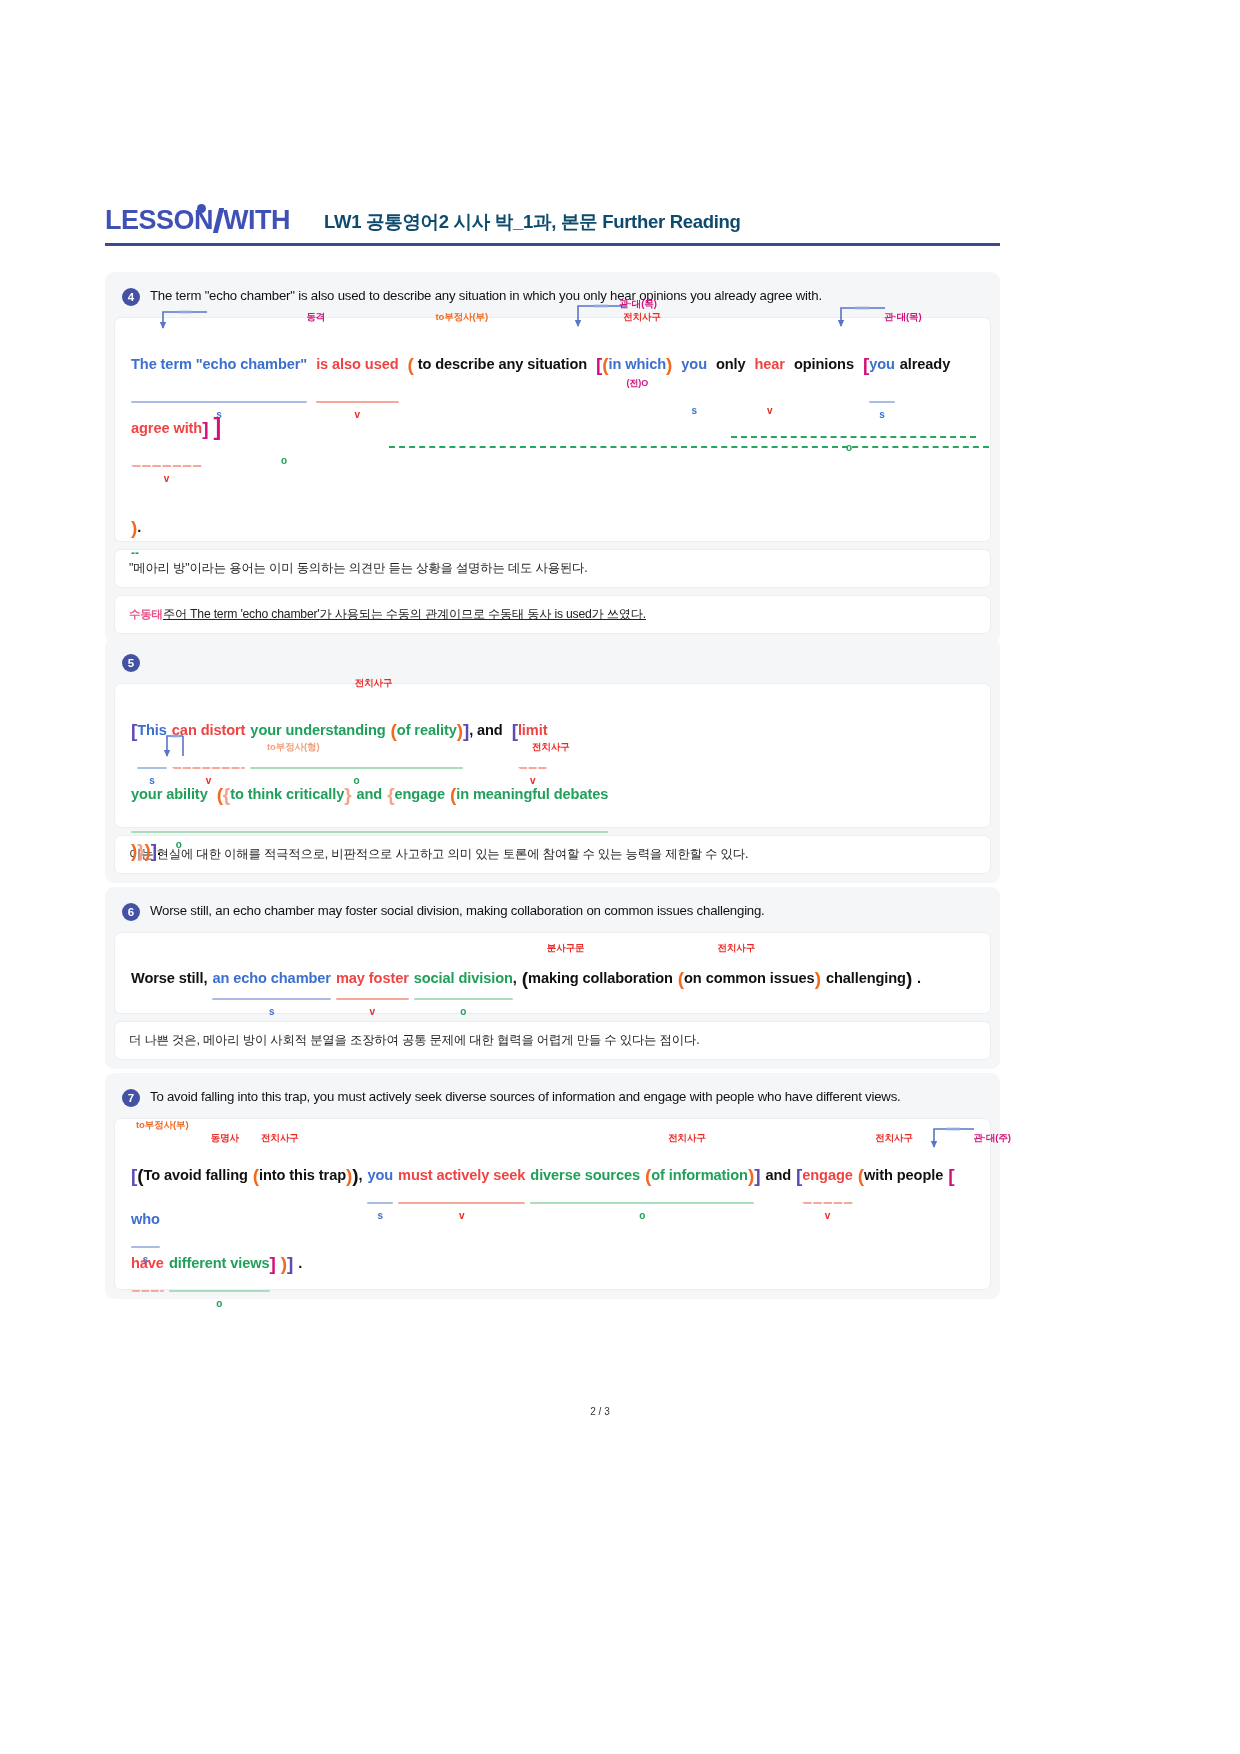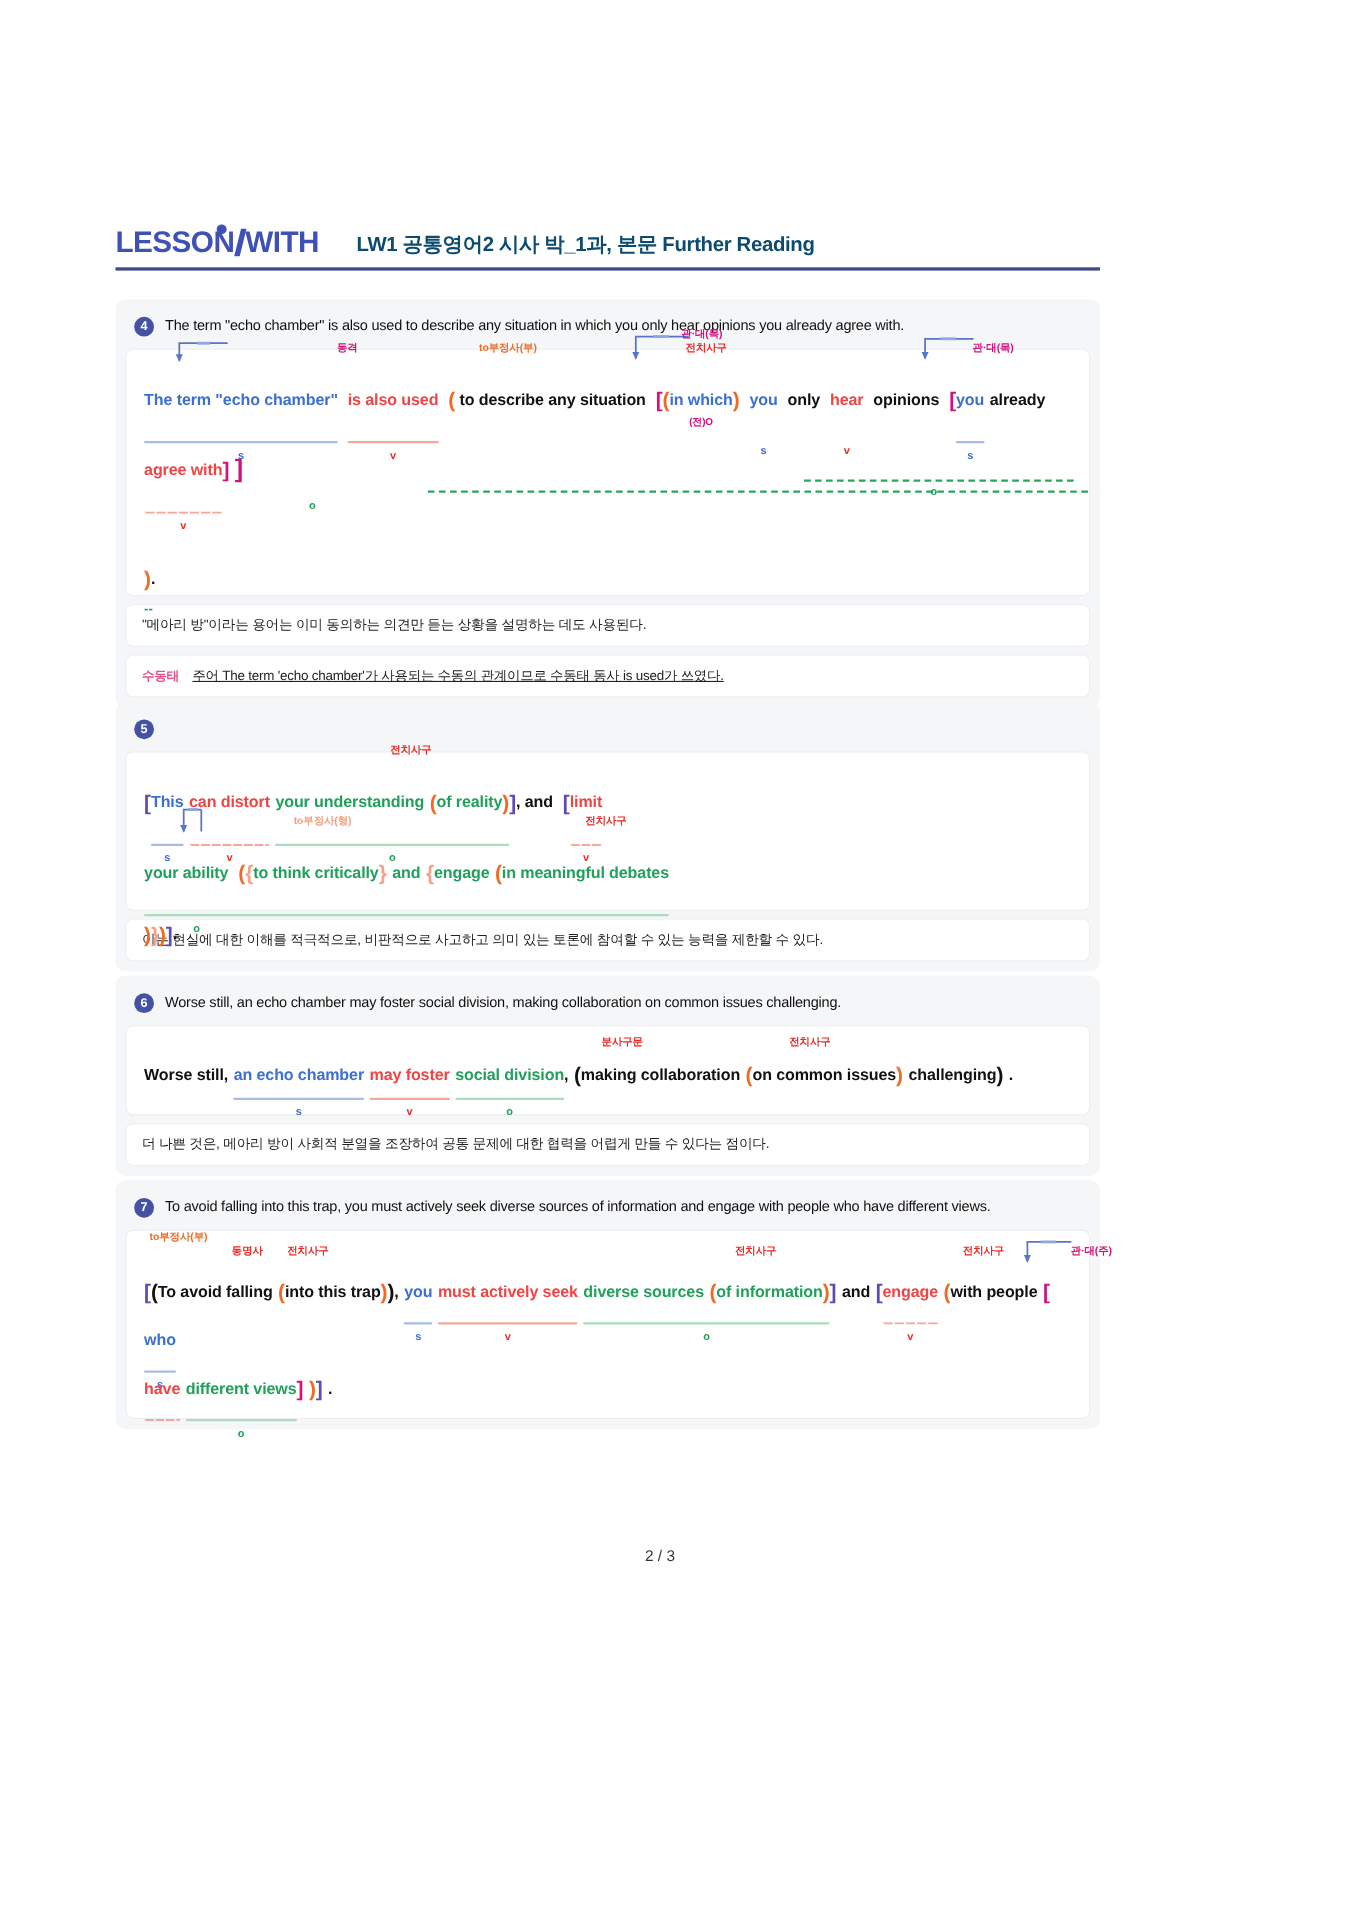--- a/index.html
+++ b/index.html
@@ -65,21 +65,21 @@
   .panel{
     background:#ffffff;border-radius:7px;border:1px solid #eceef1;
     box-sizing:border-box;padding:14px 16px;
   }
   .trans{
     background:#ffffff;border-radius:7px;border:1px solid #eceef1;
     box-sizing:border-box;padding:10px 14px;margin-top:7px;
     font-size:12.4px;color:#222;letter-spacing:-0.2px;
   }
   .note{
-    display:flex;align-items:center;gap:12px;
+    display:flex;align-items:center;
   }
   .note .tag{color:#e8518a;font-size:11.5px;font-weight:600;flex:0 0 auto;}
   .note .body{font-size:12.2px;color:#222;letter-spacing:-0.2px;text-decoration:underline;}
 
   
   .an{
     font-family:"Liberation Sans","DejaVu Sans",sans-serif;
     font-size:14.6px;font-weight:700;line-height:64px;
     white-space:normal;letter-spacing:-0.1px;
   }
@@ -139,21 +139,21 @@
 
   
   .conn{
     position:absolute;height:20px;pointer-events:none;
   }
   .conn svg{display:block;overflow:visible;}
 
   
   .footer{
     position:absolute;left:0;top:1406px;width:1200px;text-align:center;
-    font-size:14px;color:#333;
+    font-size:10px;color:#333;
   }
 </style>
 </head>
 <body>
 
 <div class="page">
 
   <div class="header">
     <div class="logo">
       <span>LESSON</span>

